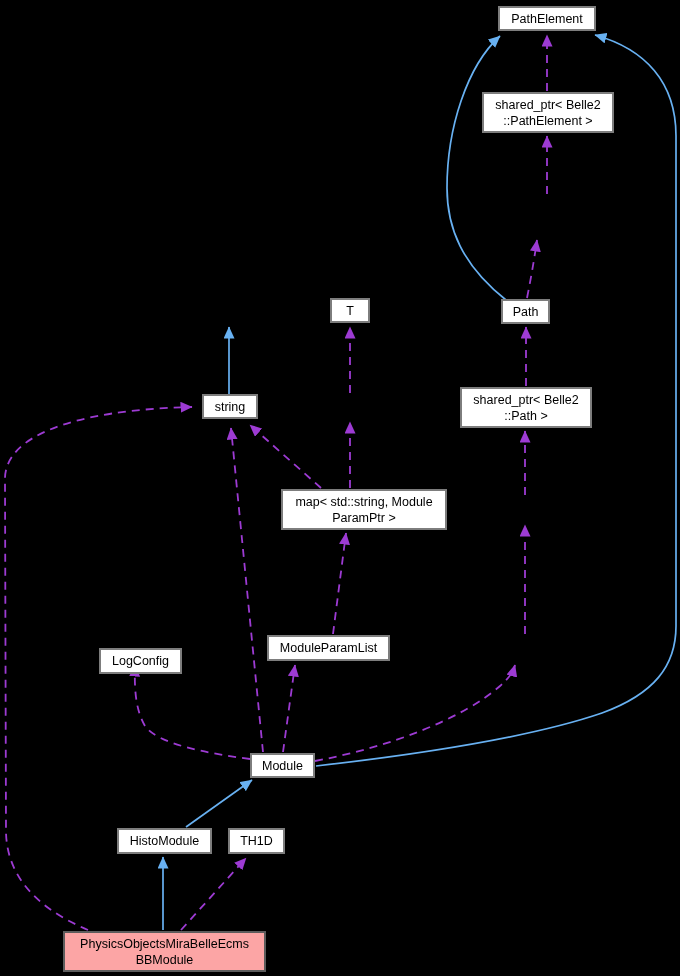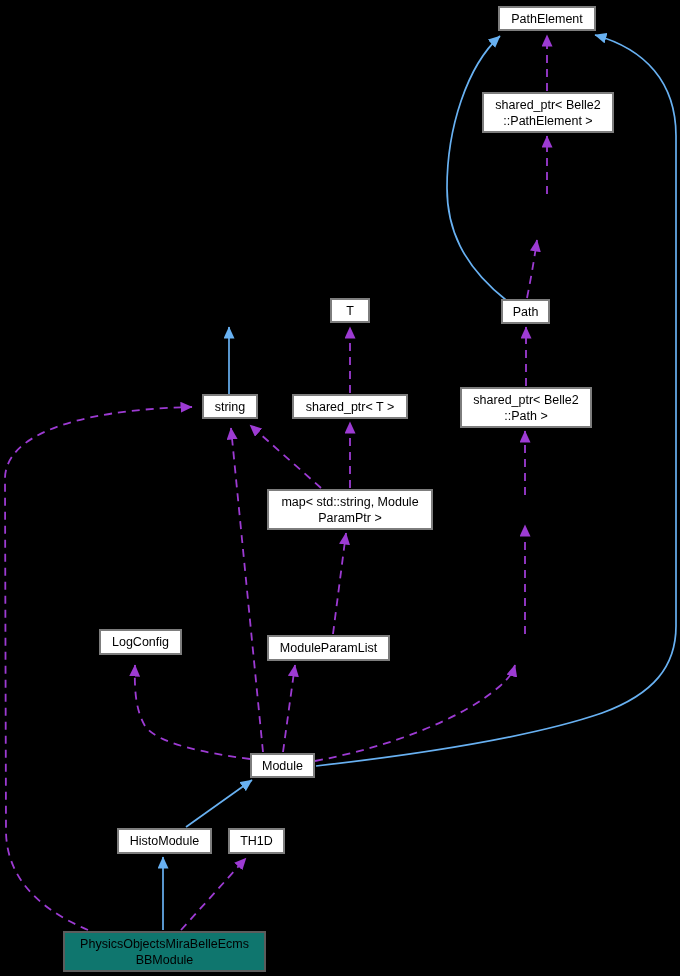--- a/index.html
+++ b/index.html
@@ -2,21 +2,21 @@
 <html><head>
 <meta charset="utf-8">
 <style>
   html,body{margin:0;padding:0;background:#000;}
   #stage{position:relative;width:680px;height:976px;background:#000;overflow:hidden;
          font-family:"Liberation Sans", sans-serif;text-decoration:underline;}
   #edges{position:absolute;left:0;top:0;}
   .node{position:absolute;box-sizing:border-box;background:#ffffff;border:2px solid #7d7d7d;
         display:flex;align-items:center;justify-content:center;text-align:center;
         color:#000;font-size:12.5px;line-height:16px;white-space:pre-line;cursor:pointer;}
-  .node.highlight{background:#0f766e;border-color:#5c5c5c;}
+  .node.highlight{background:#fca5a5;border-color:#5c5c5c;}
   .edge-inherit{stroke:#68b1f2;stroke-width:1.7;fill:none;}
   .edge-usage{stroke:#9d3bd3;stroke-width:1.8;fill:none;stroke-dasharray:8 6;}
 </style>
 </head>
 <body>
 
 <div id="stage">
 
   <svg id="edges" width="680" height="976" viewBox="0 0 680 976" xmlns="http://www.w3.org/2000/svg">
     <defs>
@@ -68,36 +68,33 @@
 
 
   <div class="node" style="left:330px;top:298px;width:40px;height:25px">
     <span>T</span>
   </div>
 
   <div class="node" style="left:202px;top:394px;width:56px;height:25px">
     <span>string</span>
   </div>
 
-  <div class="node" style="left:292px;top:394px;width:116px;height:25px">
-    <span>shared_ptr&lt; T &gt;</span>
-  </div>
 
   <div class="node" style="left:460px;top:387px;width:132px;height:41px">
     <span>shared_ptr&lt; Belle2
 ::Path &gt;</span>
   </div>
 
-  <div class="node" style="left:267px;top:489px;width:166px;height:41px">
+  <div class="node" style="left:281px;top:489px;width:166px;height:41px">
     <span>map&lt; std::string, Module
 ParamPtr &gt;</span>
   </div>
 
 
-  <div class="node" style="left:99px;top:629px;width:83px;height:26px">
+  <div class="node" style="left:99px;top:648px;width:83px;height:26px">
     <span>LogConfig</span>
   </div>
 
   <div class="node" style="left:267px;top:635px;width:123px;height:26px">
     <span>ModuleParamList</span>
   </div>
 
 
   <div class="node" style="left:250px;top:753px;width:65px;height:25px">
     <span>Module</span>

